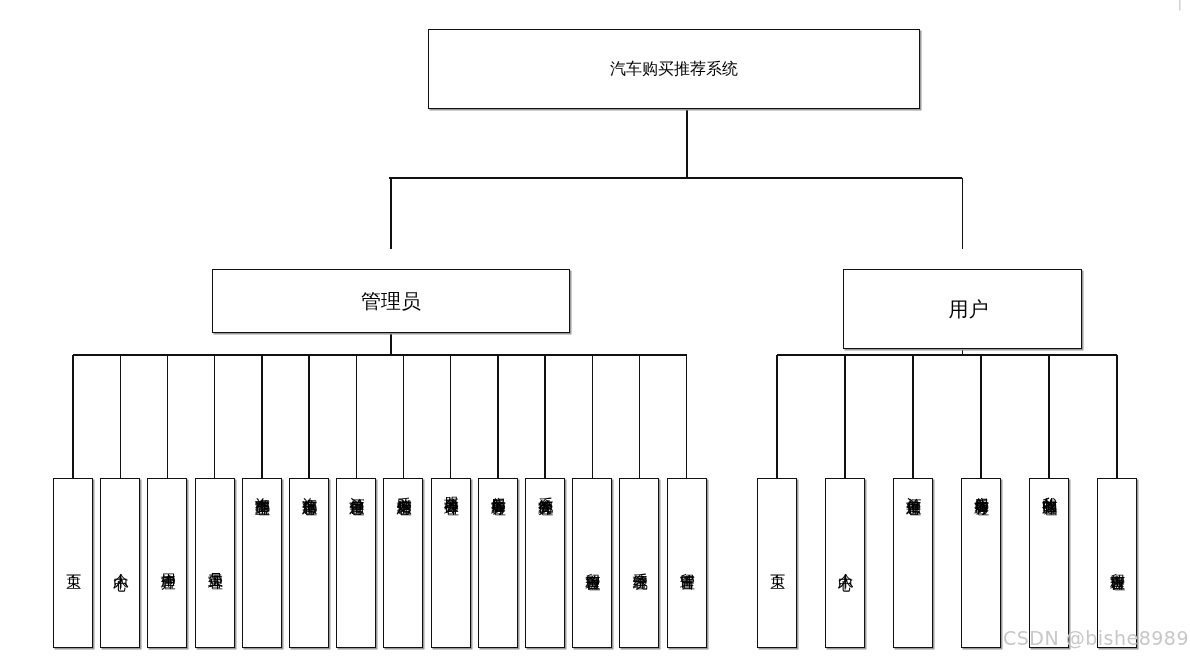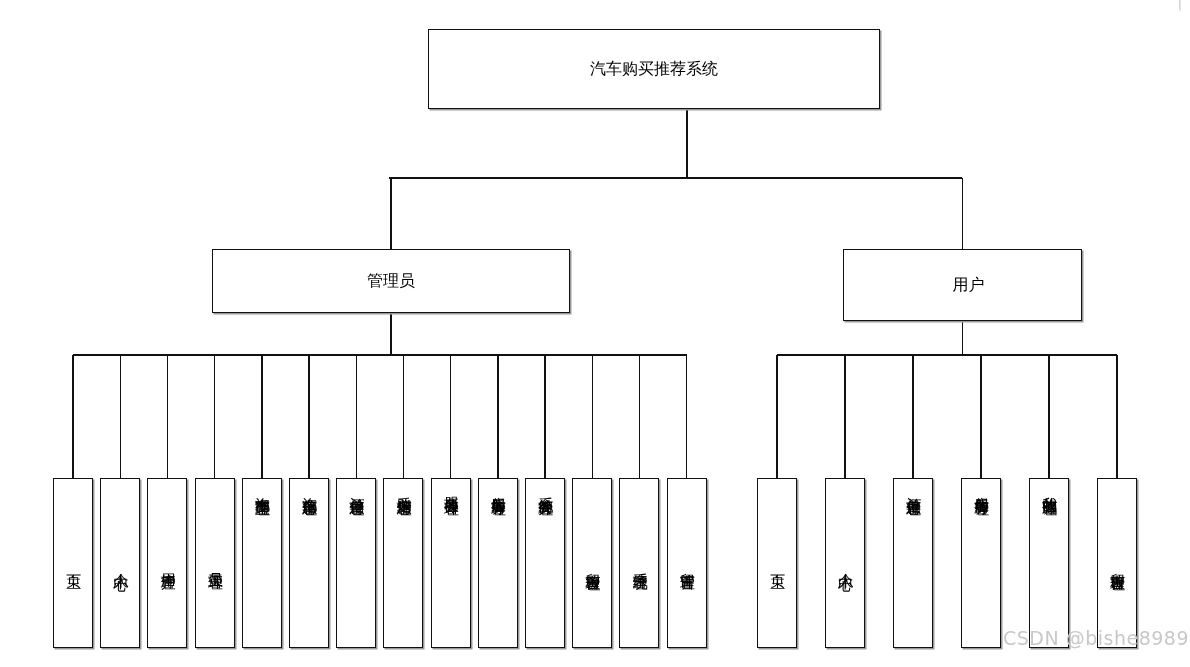--- a/index.html
+++ b/index.html
@@ -33,21 +33,22 @@
     display: flex;
     align-items: center;
     justify-content: center;
     color: #000000;
     box-shadow: 1.5px 1.5px 0 0 #9a9a9a;
   }
   .node.root {
     font-size: 16px;
   }
   .node.mid {
-    font-size: 16px;
+    font-size: 20px;
+    margin-top: 20px;
   }
   .node.leaf {
     font-size: 15px;
     line-height: 1.04;
     writing-mode: vertical-rl;
     text-orientation: upright;
     letter-spacing: 1px;
     padding-top: 6px;
     padding-bottom: 6px;
     justify-content: flex-start;
@@ -109,21 +110,21 @@
       <line x1="777" y1="355" x2="1117" y2="355" stroke="#111111" stroke-width="1.4" shape-rendering="crispEdges"></line>
       <line x1="777" y1="355" x2="777" y2="478" stroke="#111111" stroke-width="1.4" shape-rendering="crispEdges"></line>
       <line x1="845" y1="355" x2="845" y2="478" stroke="#111111" stroke-width="1.4" shape-rendering="crispEdges"></line>
       <line x1="913" y1="355" x2="913" y2="478" stroke="#111111" stroke-width="1.4" shape-rendering="crispEdges"></line>
       <line x1="981" y1="355" x2="981" y2="478" stroke="#111111" stroke-width="1.4" shape-rendering="crispEdges"></line>
       <line x1="1049" y1="355" x2="1049" y2="478" stroke="#111111" stroke-width="1.4" shape-rendering="crispEdges"></line>
       <line x1="1117" y1="355" x2="1117" y2="478" stroke="#111111" stroke-width="1.4" shape-rendering="crispEdges"></line>
     </svg>
 
   <div id="nodes">
-      <div class="node root" style="left: 428px; top: 29px; width: 452px; height: 80px;">
+      <div class="node root" style="left: 428px; top: 29px; width: 492px; height: 80px;">
         <span>汽车购买推荐系统</span>
       </div>
       <div class="node mid" style="left: 212px; top: 249px; width: 358px; height: 64px;">
         <span>管理员</span>
       </div>
       <div class="node leaf short" style="left: 53px; top: 478px; width: 40px; height: 170px;">
         <span>主页</span>
       </div>
       <div class="node leaf short" style="left: 100.2px; top: 478px; width: 40px; height: 170px;">
         <span>个人中心</span>
@@ -157,21 +158,21 @@
       </div>
       <div class="node leaf short" style="left: 572.2px; top: 478px; width: 40px; height: 170px;">
         <span>留言板管理</span>
       </div>
       <div class="node leaf short" style="left: 619.4px; top: 478px; width: 40px; height: 170px;">
         <span>系统管理</span>
       </div>
       <div class="node leaf short" style="left: 666.6px; top: 478px; width: 40px; height: 170px;">
         <span>留言管理</span>
       </div>
-      <div class="node mid" style="left: 843px; top: 249px; width: 239px; height: 72px; padding-left: 12px;">
+      <div class="node mid" style="left: 843px; top: 249px; width: 239px; height: 80px; padding-left: 12px;">
         <span>用户</span>
       </div>
       <div class="node leaf short" style="left: 757px; top: 478px; width: 40px; height: 170px;">
         <span>主页</span>
       </div>
       <div class="node leaf short" style="left: 825px; top: 478px; width: 40px; height: 170px;">
         <span>个人中心</span>
       </div>
       <div class="node leaf" style="left: 893px; top: 478px; width: 40px; height: 170px;">
         <span>订单信息管理</span>

